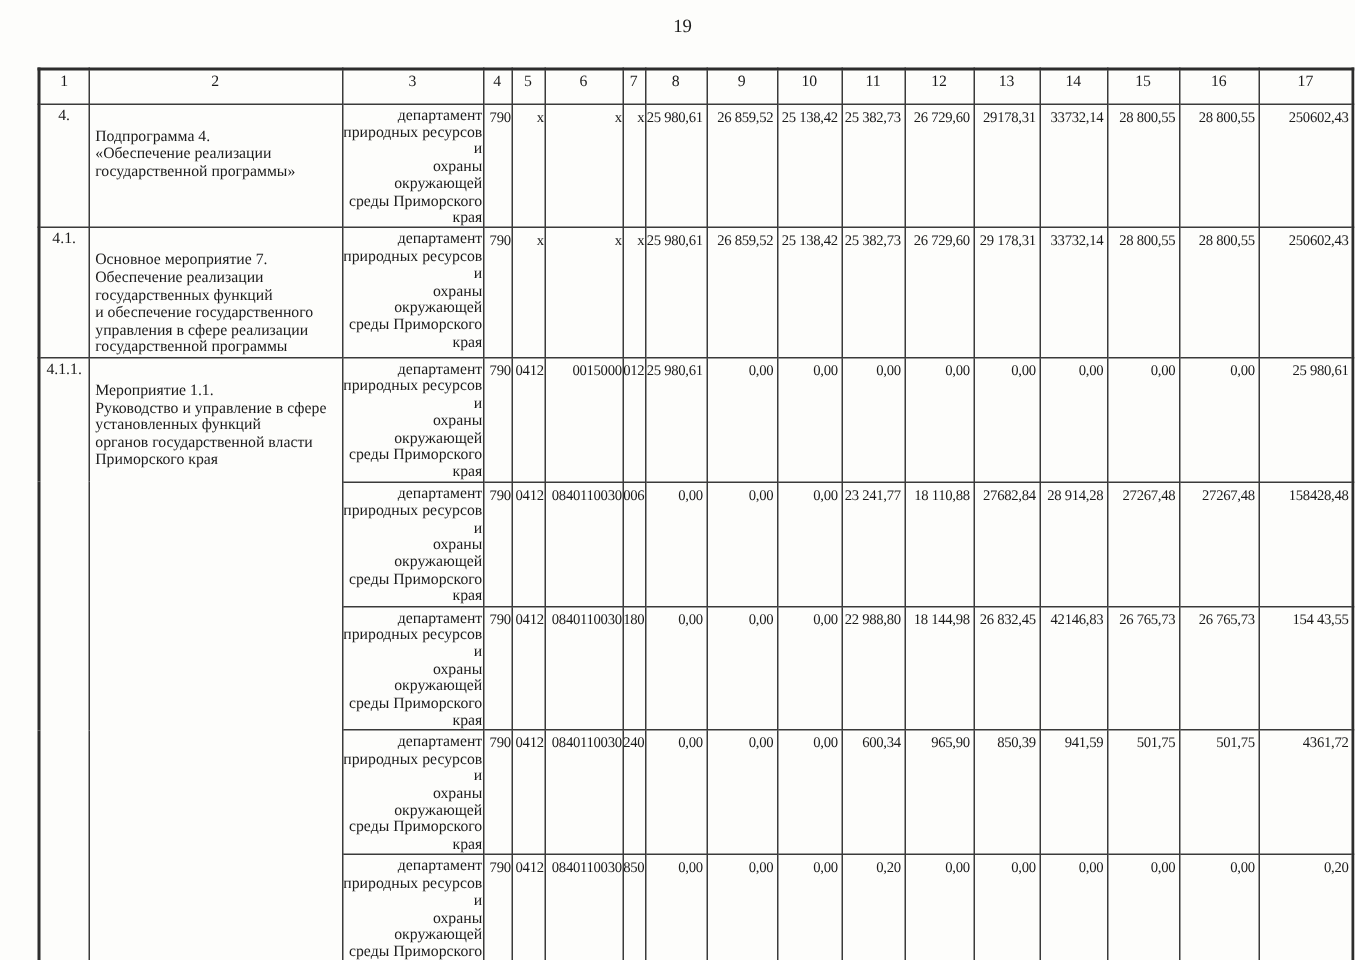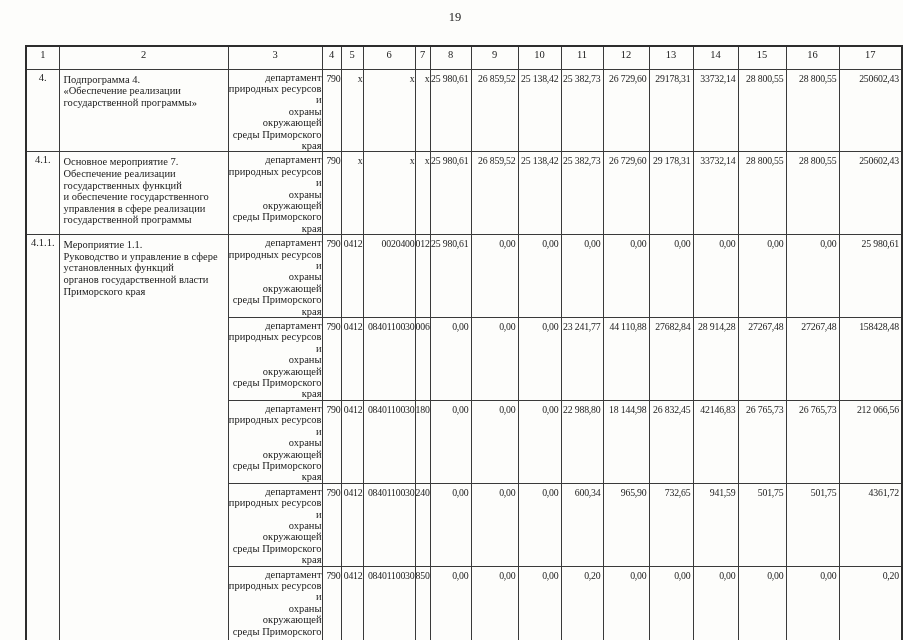--- a/index.html
+++ b/index.html
@@ -25,21 +25,21 @@
     overflow:hidden;
     padding:0;
   }
   .budget-table th{
     font-weight:normal;font-size:10.5px;text-align:center;
     padding:2px 0 3px 0;
   }
   td.c-num{font-size:10.5px;text-align:center;padding-top:2px;}
   td.c-name{
     font-size:10.5px;line-height:11.6px;text-align:left;
-    padding:4px 2px 0 4px;white-space:pre-line;
+    padding:16px 2px 0 4px;white-space:pre-line;
   }
   td.c-dept{
     font-size:10.5px;line-height:11.4px;text-align:right;
     padding-top:2px;white-space:pre-line;
   }
   td.c-code{font-size:9.8px;text-align:right;padding-top:3px;letter-spacing:-0.2px;}
   td.c-val{font-size:9.8px;text-align:right;padding:3px 2px 0 0;letter-spacing:-0.2px;white-space:nowrap;}
 </style>
 </head>
 <body>
@@ -148,21 +148,21 @@
 установленных функций
 органов государственной власти
 Приморского края</td>
         <td class="c-dept">департамент
 природных ресурсов и
 охраны окружающей
 среды Приморского
 края</td>
         <td class="c-code">790</td>
         <td class="c-code">0412</td>
-        <td class="c-code">0020400</td>
+        <td class="c-code">0015000</td>
         <td class="c-code">012</td>
         <td class="c-val">25 980,61</td>
         <td class="c-val">0,00</td>
         <td class="c-val">0,00</td>
         <td class="c-val">0,00</td>
         <td class="c-val">0,00</td>
         <td class="c-val">0,00</td>
         <td class="c-val">0,00</td>
         <td class="c-val">0,00</td>
         <td class="c-val">0,00</td>
@@ -175,21 +175,21 @@
 среды Приморского
 края</td>
         <td class="c-code">790</td>
         <td class="c-code">0412</td>
         <td class="c-code">0840110030</td>
         <td class="c-code">006</td>
         <td class="c-val">0,00</td>
         <td class="c-val">0,00</td>
         <td class="c-val">0,00</td>
         <td class="c-val">23 241,77</td>
-        <td class="c-val">44 110,88</td>
+        <td class="c-val">18 110,88</td>
         <td class="c-val">27682,84</td>
         <td class="c-val">28 914,28</td>
         <td class="c-val">27267,48</td>
         <td class="c-val">27267,48</td>
         <td class="c-val">158428,48</td>
       </tr>
       <tr style="height: 57px;">
         <td class="c-dept">департамент
 природных ресурсов и
 охраны окружающей
@@ -201,38 +201,38 @@
         <td class="c-code">180</td>
         <td class="c-val">0,00</td>
         <td class="c-val">0,00</td>
         <td class="c-val">0,00</td>
         <td class="c-val">22 988,80</td>
         <td class="c-val">18 144,98</td>
         <td class="c-val">26 832,45</td>
         <td class="c-val">42146,83</td>
         <td class="c-val">26 765,73</td>
         <td class="c-val">26 765,73</td>
-        <td class="c-val">212 066,56</td>
+        <td class="c-val">154 43,55</td>
       </tr>
       <tr style="height: 54px;">
         <td class="c-dept">департамент
 природных ресурсов и
 охраны окружающей
 среды Приморского
 края</td>
         <td class="c-code">790</td>
         <td class="c-code">0412</td>
         <td class="c-code">0840110030</td>
         <td class="c-code">240</td>
         <td class="c-val">0,00</td>
         <td class="c-val">0,00</td>
         <td class="c-val">0,00</td>
         <td class="c-val">600,34</td>
         <td class="c-val">965,90</td>
-        <td class="c-val">732,65</td>
+        <td class="c-val">850,39</td>
         <td class="c-val">941,59</td>
         <td class="c-val">501,75</td>
         <td class="c-val">501,75</td>
         <td class="c-val">4361,72</td>
       </tr>
       <tr style="height: 56px;">
         <td class="c-dept">департамент
 природных ресурсов и
 охраны окружающей
 среды Приморского

